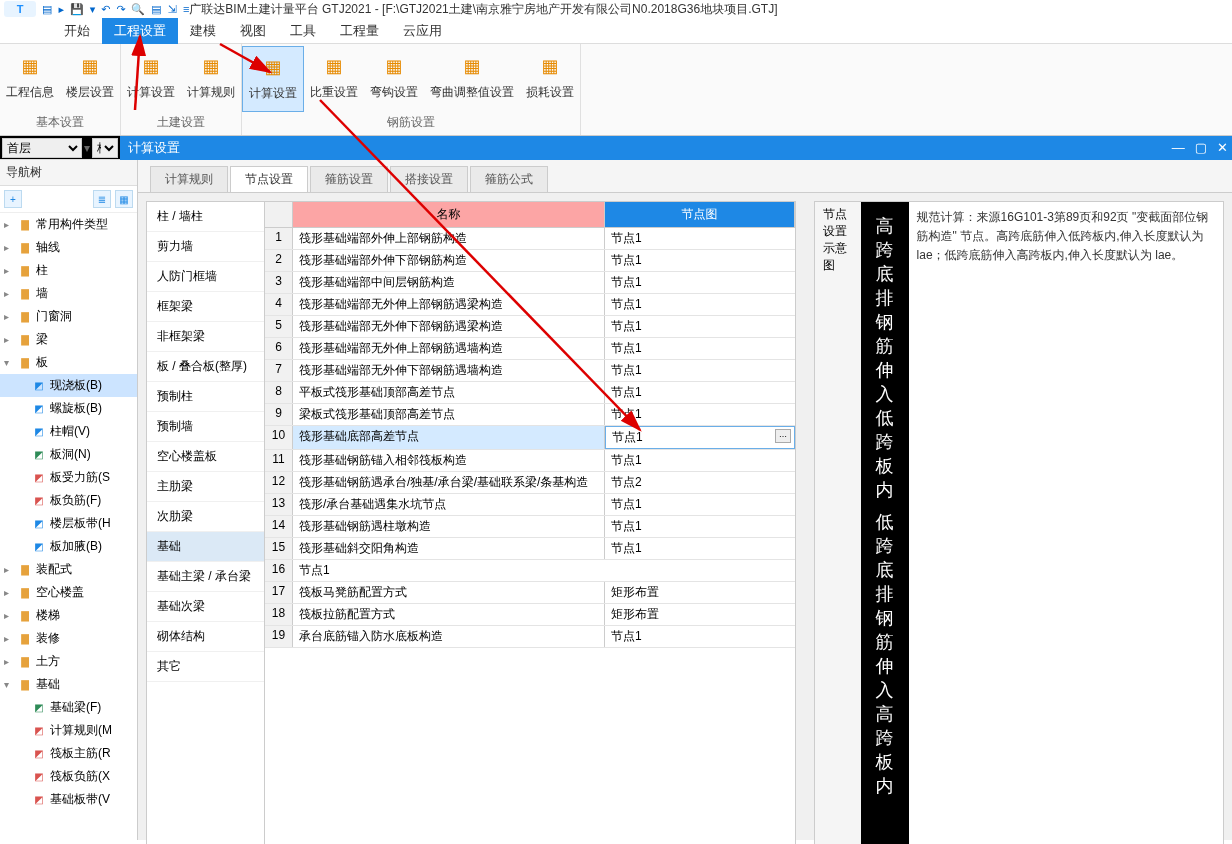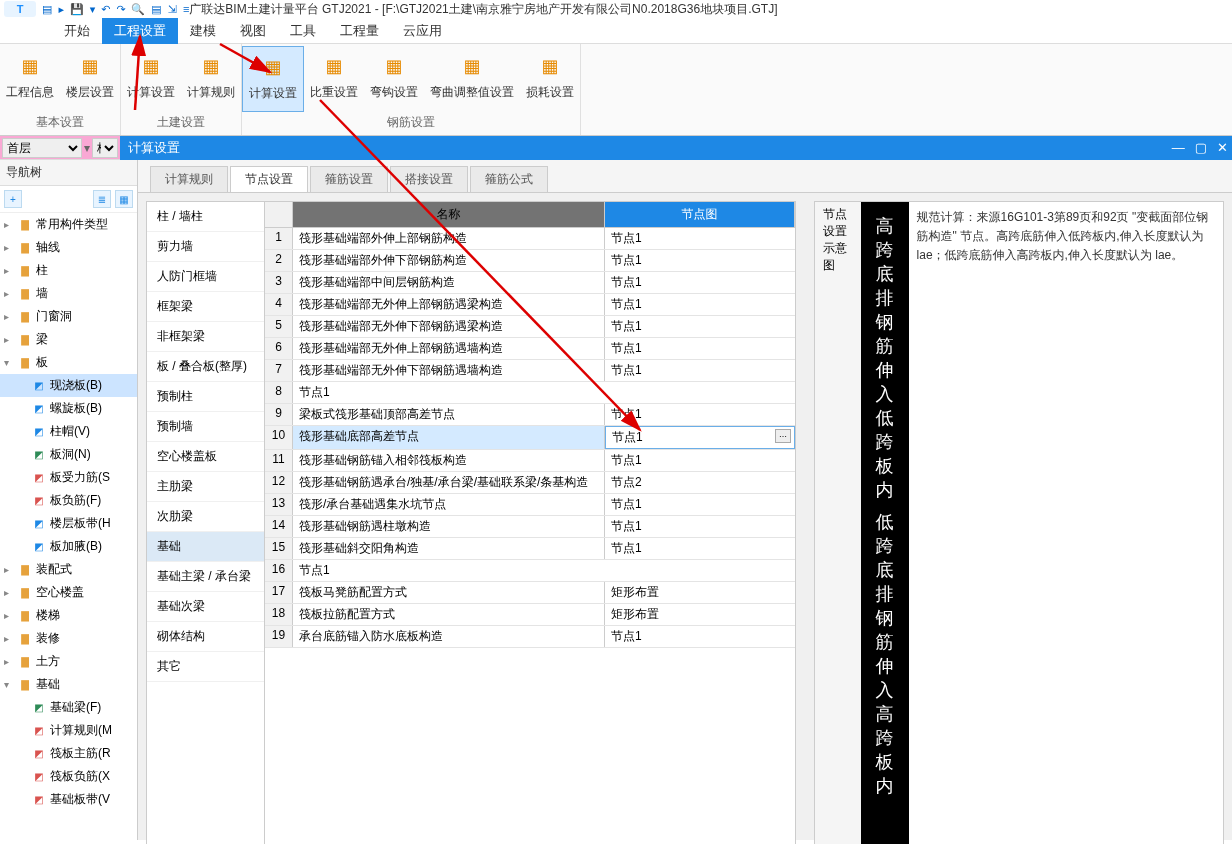--- a/index.html
+++ b/index.html
@@ -13,21 +13,21 @@
 .menubar-item { padding: 4px 12px; font-size: 13px; color: #333; cursor: pointer; }
 .menubar-item.active { background: #1e88e5; color: #fff; }
 .ribbon { height: 92px; display: flex; border-bottom: 1px solid #ccc; background: #fafafa; }
 .ribbon-group { display: flex; flex-direction: column; align-items: center; border-right: 1px solid #e0e0e0; padding: 2px 0; }
 .ribbon-buttons { display: flex; flex: 1; }
 .ribbon-btn { display: flex; flex-direction: column; align-items: center; justify-content: flex-start; padding: 4px 6px; min-width: 52px; cursor: pointer; }
 .ribbon-btn.active { background: #d4eaff; border: 1px solid #6aaee8;}
 .ribbon-icon { width: 32px; height: 32px; display:flex; align-items:center; justify-content:center; font-size:18px; color:#e68a00; margin-bottom:2px;}
 .ribbon-label { font-size: 12px; color: #333; text-align: center; }
 .ribbon-group-label { font-size: 12px; color: #666; padding: 2px 0; }
-.subbar { height: 24px; display: flex; align-items: center; border-bottom: 1px solid #ddd; background:#f9a8d4;}
+.subbar { height: 24px; display: flex; align-items: center; border-bottom: 1px solid #ddd; background:#000000;}
 .subbar select { height: 20px; font-size: 12px; border: 1px solid #ccc; margin: 0 2px;}
 .subbar-sel1 { width: 80px;}
 .subbar-sel2 { width: 26px;}
 .calc-header { flex:1; background: #1e88e5; color: #fff; height: 24px; display:flex; align-items:center; padding-left:8px; font-size:13px; position:relative;}
 .calc-header-ctrl { position:absolute; right:4px; display:flex; gap:10px; color:#fff; font-size:13px;}
 .main { display: flex; height: 680px; }
 .left-panel { width: 138px; border-right: 1px solid #ccc; display:flex; flex-direction:column; background:#fff;}
 .nav-title { padding: 4px 6px; font-size: 12px; color:#333; border-bottom:1px solid #ddd; background:#f5f5f5;}
 .nav-toolbar { display:flex; gap:4px; padding:4px; border-bottom:1px solid #eee;}
 .nav-toolbar span { width:18px; height:18px; background:#e8f4ff; border:1px solid #bcdaf0; display:flex; align-items:center; justify-content:center; font-size:10px; color:#1e88e5;}
@@ -45,21 +45,21 @@
 .right-panel { flex:1; display:flex; flex-direction:column; background:#f0f0f0;}
 .right-inner { flex:1; display:flex; padding: 8px; gap:12px;}
 .tabs { display:flex; background:#f5f5f5; border-bottom:1px solid #ccc; padding: 6px 12px 0 12px; gap:2px;}
 .tab { padding: 4px 14px; font-size:12px; background:#eaeaea; border:1px solid #ccc; border-bottom:none; cursor:pointer; color:#555;}
 .tab.active { background:#fff; color:#333;}
 .content-row { display:flex; flex:1; background:#fff; border:1px solid #ccc;}
 .cat-list { width:118px; border-right:1px solid #ccc;}
 .cat-item { padding:6px 10px; font-size:12px; cursor:pointer; border-bottom:1px solid #f0f0f0;}
 .cat-item.active { background:#dbe9f6;}
 .table-wrap { flex:1; display:flex; flex-direction:column;}
-.table-head { display:flex; background:#737373; border-bottom:1px solid #ccc;}
+.table-head { display:flex; background:#fca5a5; border-bottom:1px solid #ccc;}
 .th { padding:4px; font-size:12px; text-align:center; border-right:1px solid #ccc;}
 .th-num { width:28px; background:#f1f1f1;}
 .th-name { flex:1;}
 .th-node { width:190px; background:#1e88e5; color:#fff;}
 .tr { display:flex; border-bottom:1px solid #e4e4e4; font-size:12px;}
 .tr.selected { background:#d4eaff;}
 .td-num { width:28px; text-align:center; background:#f1f1f1; border-right:1px solid #ccc; padding:2px;}
 .td-name { flex:1; padding:2px 6px; border-right:1px solid #ccc;}
 .td-node { width:190px; padding:2px 6px; position:relative;}
 .td-node.editing { border:1px solid #6aaee8; background:#fff;}
@@ -369,20 +369,21 @@
                 <div class="td-name">筏形基础端部无外伸上部钢筋遇墙构造</div>
                 <div class="td-node">节点1</div>
               </div>
               <div class="tr">
                 <div class="td-num">7</div>
                 <div class="td-name">筏形基础端部无外伸下部钢筋遇墙构造</div>
                 <div class="td-node">节点1</div>
               </div>
               <div class="tr">
                 <div class="td-num">8</div>
+                <div class="td-name">平板式筏形基础顶部高差节点</div>
                 <div class="td-node">节点1</div>
               </div>
               <div class="tr">
                 <div class="td-num">9</div>
                 <div class="td-name">梁板式筏形基础顶部高差节点</div>
                 <div class="td-node">节点1</div>
               </div>
               <div class="tr selected">
                 <div class="td-num">10</div>
                 <div class="td-name">筏形基础底部高差节点</div>

